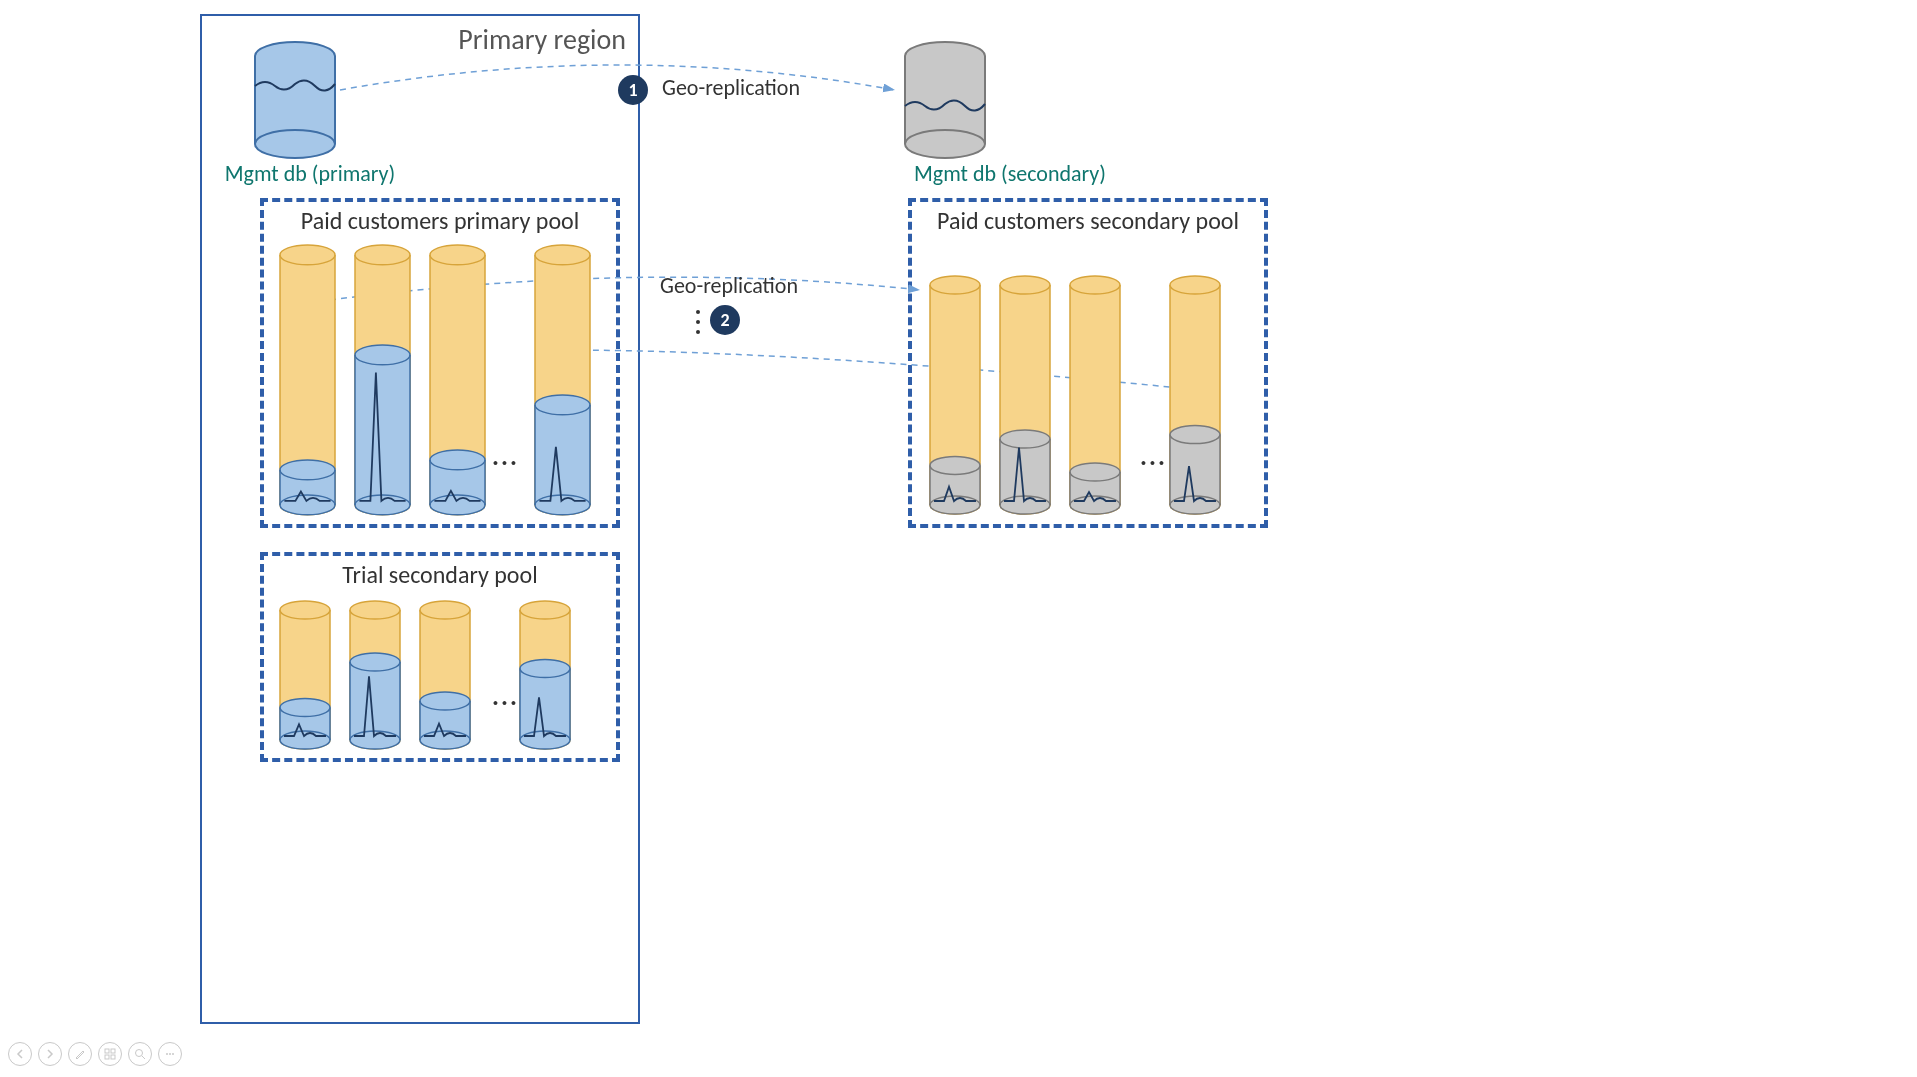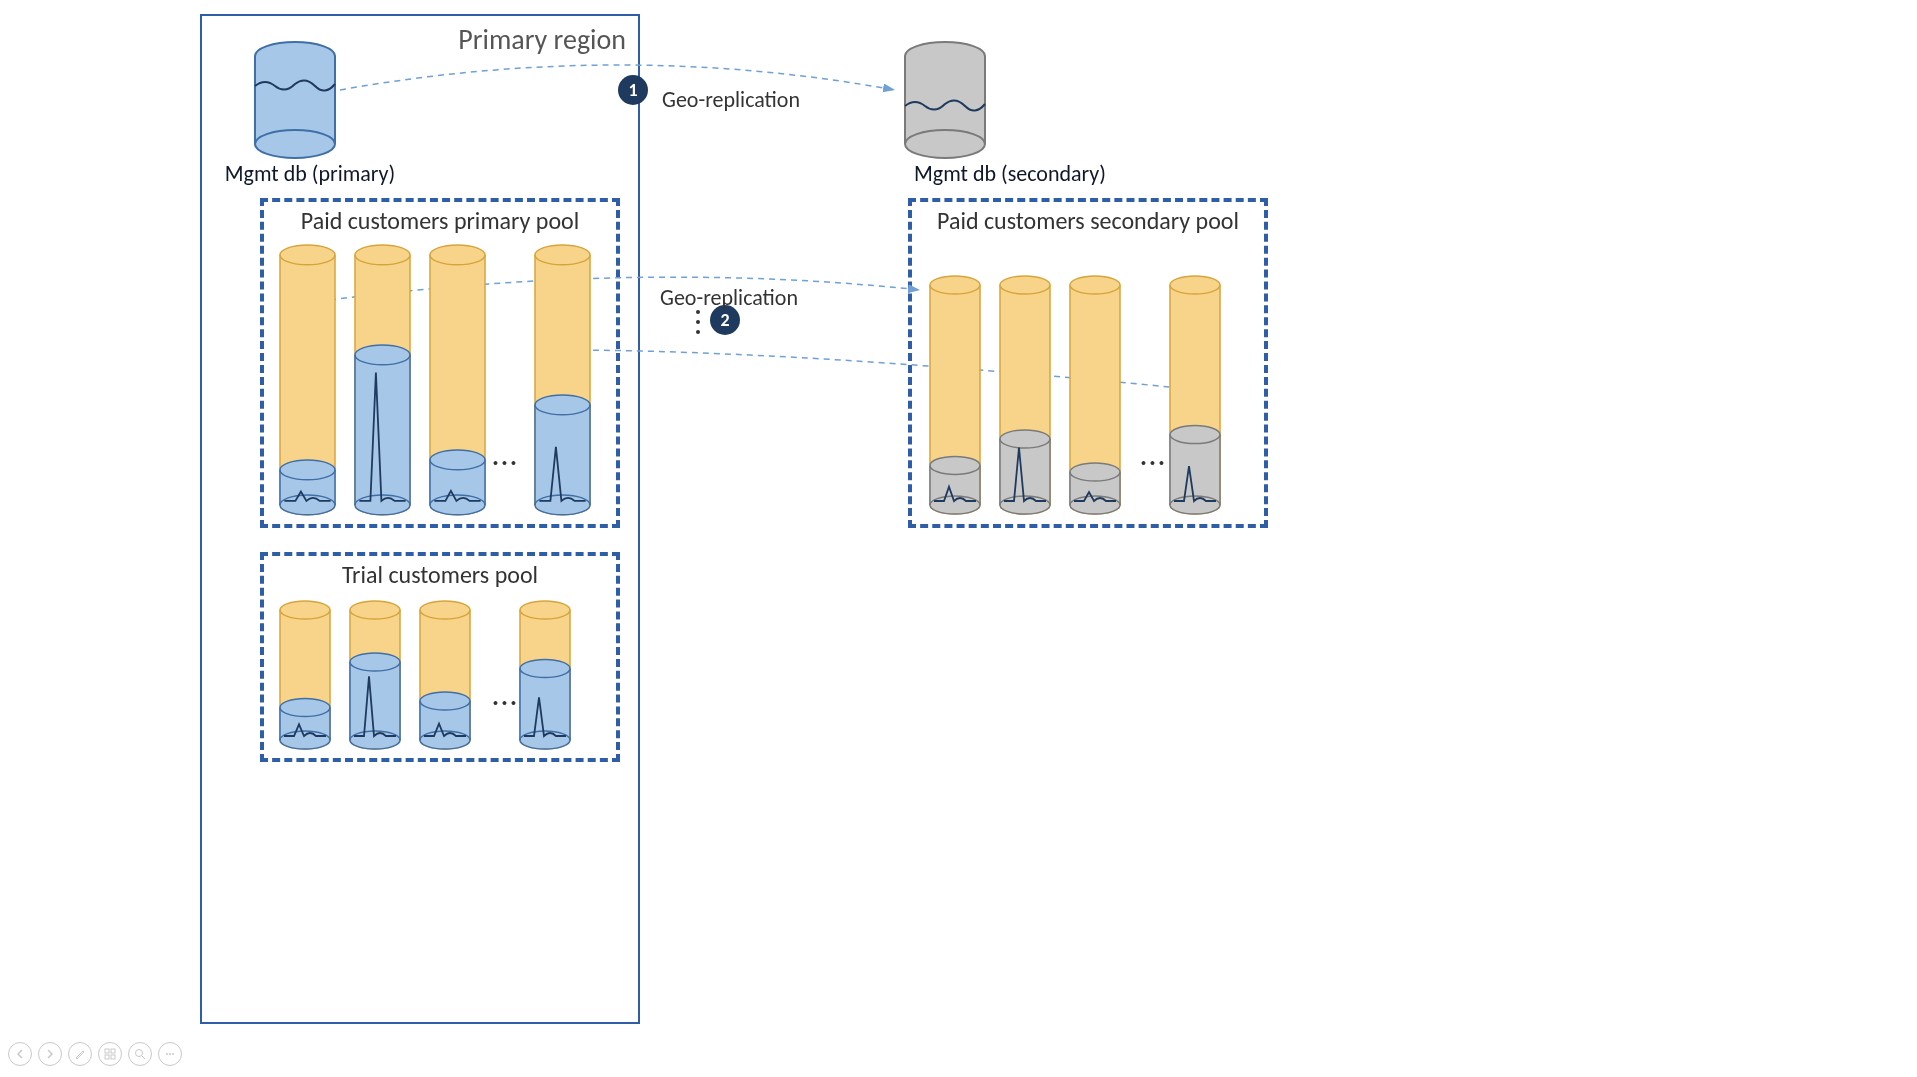--- a/index.html
+++ b/index.html
@@ -37,28 +37,27 @@
     position: absolute;
     top: 4px;
     left: 0; right: 0;
     text-align: center;
     font-size: 24px;
     color: #333;
   }
   .db-label {
     position: absolute;
     font-size: 22px;
-    color: #0f172a;
+    color: #0f766e;
     text-align: center;
   }
   .repl-label {
     position: absolute;
     font-size: 22px;
     color: #333;
-    margin-top: 12px;
   }
   .badge {
     position: absolute;
     width: 30px;
     height: 30px;
     border-radius: 50%;
     background: #1f3a5f;
     color: #fff;
     font-weight: bold;
     font-size: 18px;
@@ -161,21 +160,21 @@
     <circle cx="698" cy="312" r="2" fill="#333"></circle>
     <circle cx="698" cy="322" r="2" fill="#333"></circle>
     <circle cx="698" cy="332" r="2" fill="#333"></circle>
   </svg>
   <div class="badge" style="left:710px; top:305px;">
     <span>2</span>
   </div>
   <div class="repl-label" style="left:660px; top:272px;">Geo-replication</div>
 
   <div class="pool-box" style="left:260px; top:552px; width:360px; height:210px;">
-    <div class="pool-title">Trial customers pool</div>
+    <div class="pool-title">Trial secondary pool</div>
   </div>
   <div id="primary-trial-tubes"></div>
   <div class="dots" style="left:492px; top:680px;">...</div>
 
   <div class="presenter-controls">
     <div class="pc-btn">
       <svg width="10" height="10" viewBox="0 0 10 10">
           <path d="M7 1 L3 5 L7 9" fill="none" stroke="#c9c9c9" stroke-width="1.5"></path>
         </svg>
     </div>

